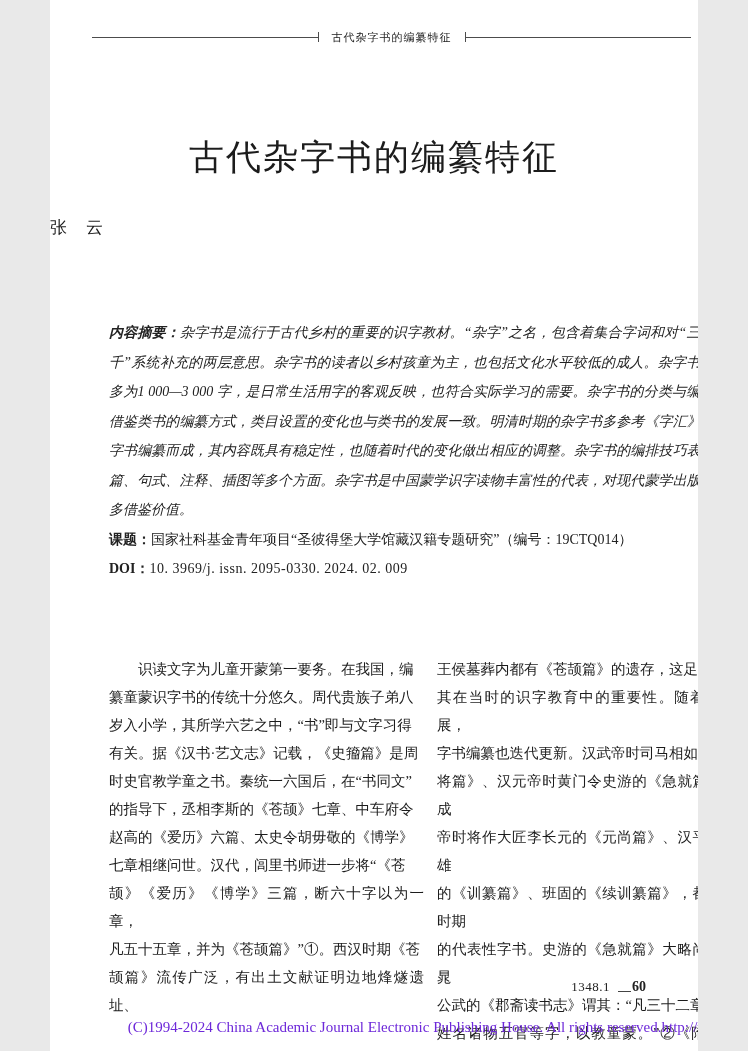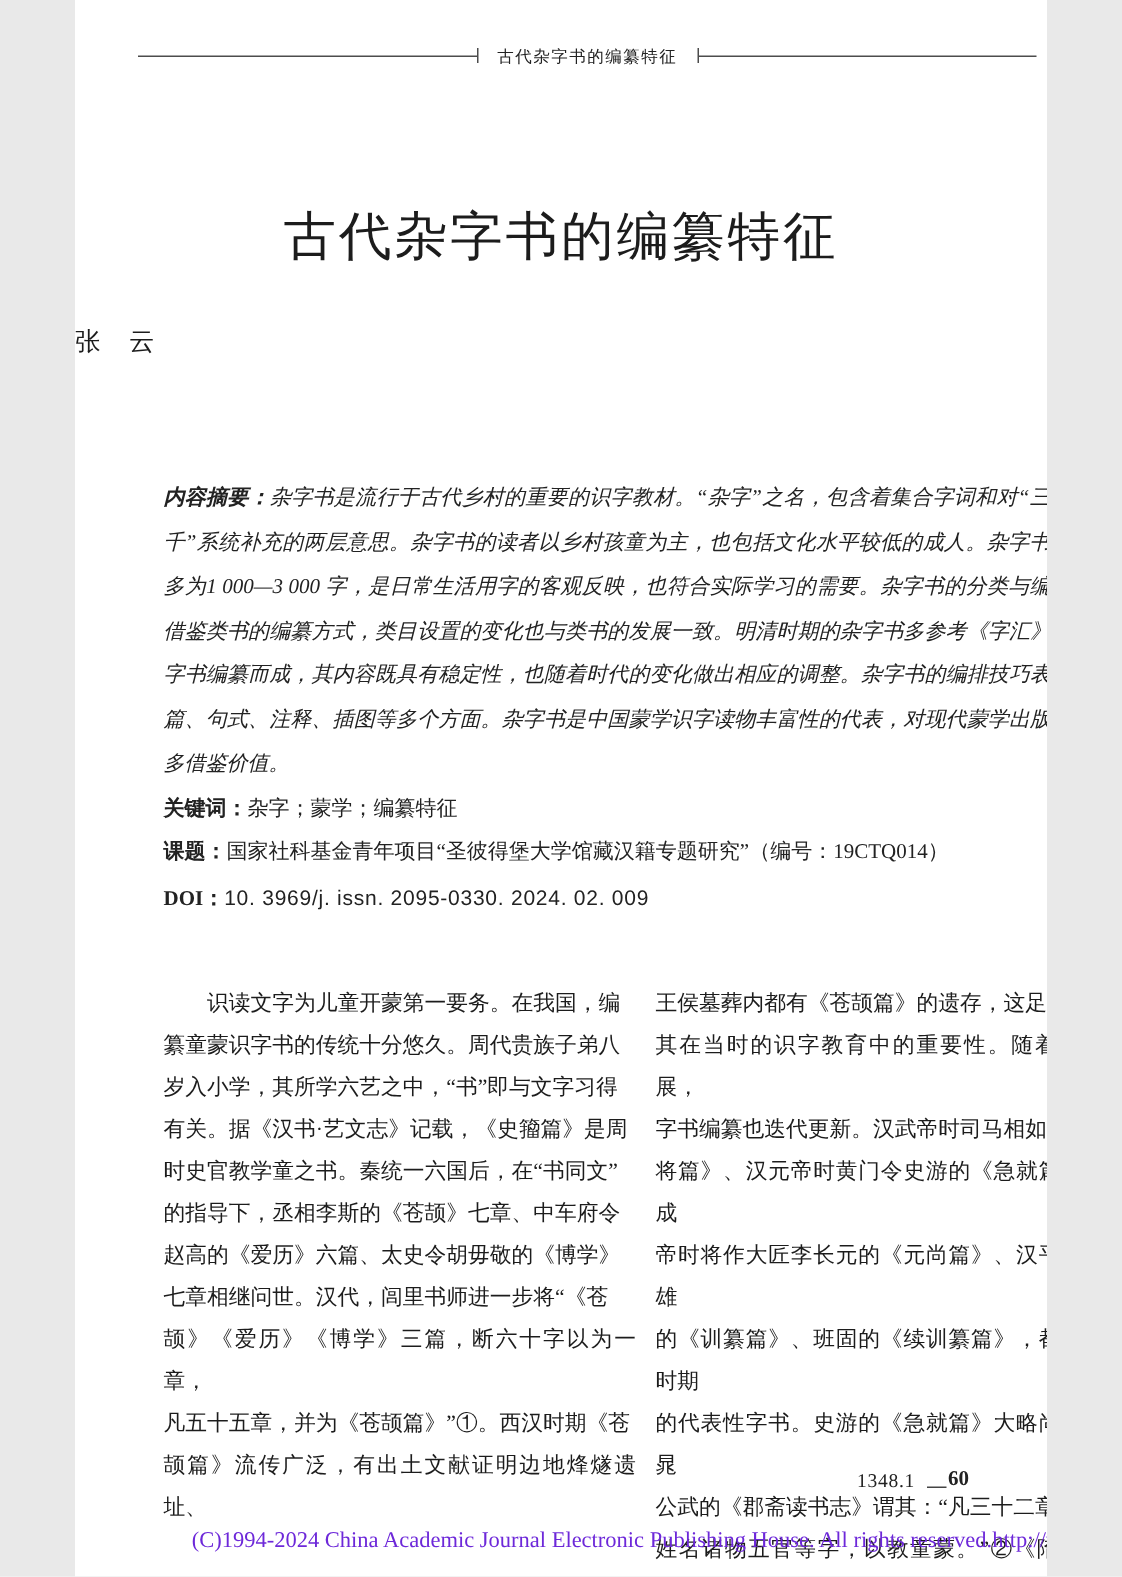--- a/index.html
+++ b/index.html
@@ -16,21 +16,21 @@
   .running-title{font-size:11px;letter-spacing:1px;color:#222;padding:0 13px;white-space:nowrap;}
   
   .title{position:absolute;top:134px;left:0;width:100%;margin:0;text-align:center;
          font-size:35px;font-weight:400;letter-spacing:2px;}
   .author{position:absolute;top:216px;left:0;width:100%;text-align:left;font-size:17px;letter-spacing:1px;}
   
   .meta{position:absolute;top:318px;left:59px;width:634px;font-size:14px;line-height:29.5px;color:#222;}
   .meta p{margin:0;}
   .meta .abstract{text-align:justify;font-style:italic;}
   .meta b{font-weight:bold;}
-  .meta .doi-value{font-family:Liberation Sans, sans-serif;letter-spacing:.5px;}
+  .meta .doi-value{font-family:Liberation Serif, serif;letter-spacing:.5px;}
   
   .body{position:absolute;top:655px;left:59px;display:flex;gap:13px;}
   .col{width:315px;font-size:14.5px;line-height:28px;white-space:pre-line;text-align:justify;color:#1c1c1c;}
   
   .page-info{position:absolute;top:979px;right:52px;display:flex;align-items:flex-end;font-size:13px;color:#222;}
   .page-info .issue{letter-spacing:.5px;}
   .page-info .pgdash{display:inline-block;width:13px;height:1px;background:#444;margin:0 1px 3px 8px;}
   .page-info .pgnum{font-weight:bold;font-size:14px;}
   
   .copyright{position:absolute;top:1019px;left:22px;width:706px;display:flex;justify-content:flex-end;
@@ -48,21 +48,20 @@
     <span class="tick"></span>
     <span class="rule"></span>
   </div>
 
   <h1 class="title">古代杂字书的编纂特征</h1>
 
   <div class="author">张　云</div>
 
   <section class="meta">
     <p class="abstract"><b>内容摘要：</b><span>杂字书是流行于古代乡村的重要的识字教材。“杂字”之名，包含着集合字词和对“三、百、千”系统补充的两层意思。杂字书的读者以乡村孩童为主，也包括文化水平较低的成人。杂字书的字数多为1 000—3 000 字，是日常生活用字的客观反映，也符合实际学习的需要。杂字书的分类与编排主要借鉴类书的编纂方式，类目设置的变化也与类书的发展一致。明清时期的杂字书多参考《字汇》等流行字书编纂而成，其内容既具有稳定性，也随着时代的变化做出相应的调整。杂字书的编排技巧表现在谋篇、句式、注释、插图等多个方面。杂字书是中国蒙学识字读物丰富性的代表，对现代蒙学出版具有诸多借鉴价值。</span></p>
-    <p class="kv"><b>关键词：</b><span>杂字；蒙学；编纂特征</span></p>
     <p class="kv"><b>课题：</b><span>国家社科基金青年项目“圣彼得堡大学馆藏汉籍专题研究”（编号：19CTQ014）</span></p>
     <p class="kv"><b>DOI：</b><span class="doi-value">10. 3969/j. issn. 2095-0330. 2024. 02. 009</span></p>
   </section>
 
   <main class="body">
     <div class="col">　　识读文字为儿童开蒙第一要务。在我国，编
 纂童蒙识字书的传统十分悠久。周代贵族子弟八
 岁入小学，其所学六艺之中，“书”即与文字习得
 有关。据《汉书·艺文志》记载，《史籀篇》是周
 时史官教学童之书。秦统一六国后，在“书同文”

